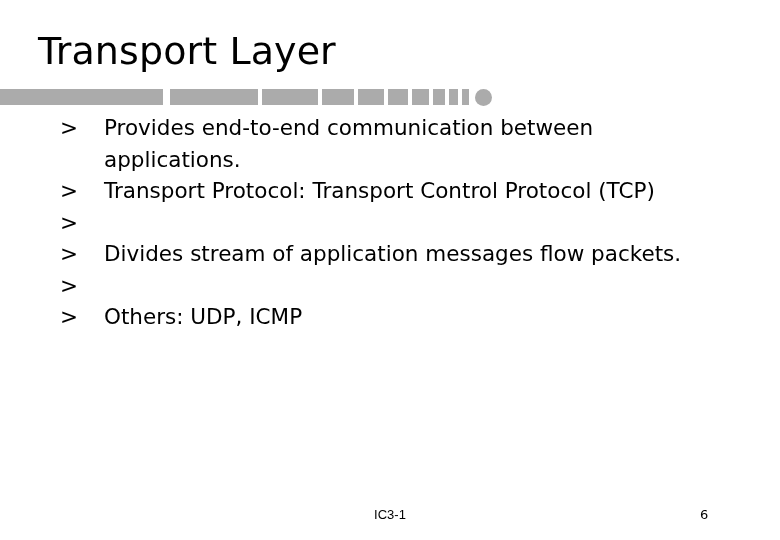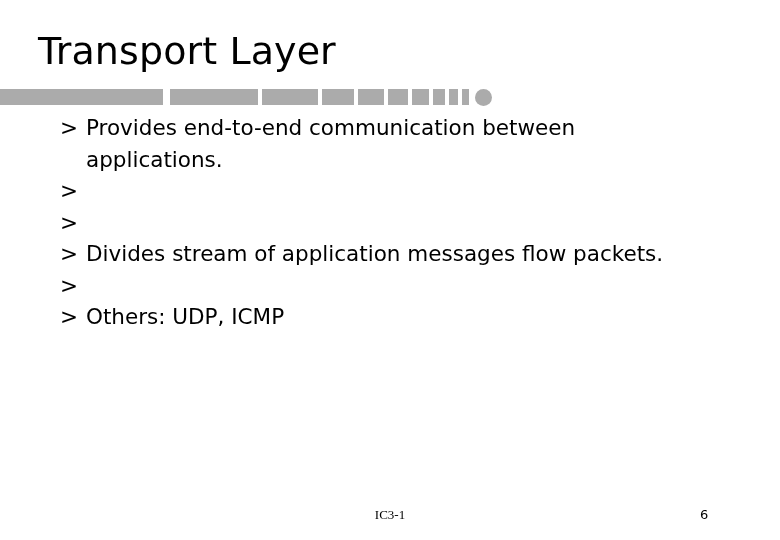--- a/index.html
+++ b/index.html
@@ -76,30 +76,31 @@
   .bullet-marker {
     flex: 0 0 auto;
     width: 26px;
     text-align: left;
     font-size: 21.5px;
     line-height: 31.5px;
   }
   .bullet-text {
     flex: 1 1 auto;
     max-width: 620px;
+    margin-left: 18px;
   }
 
   
   .footer-center {
     position: absolute;
     left: 0;
     right: 0;
     top: 506px;
     text-align: center;
-    font-family: Liberation Serif, serif;
+    font-family: Liberation Sans, sans-serif;
     font-size: 13px;
     line-height: 18px;
     color: #000000;
   }
   .footer-page {
     position: absolute;
     top: 506px;
     left: 700px;
     width: 40px;
     text-align: left;
@@ -129,20 +130,21 @@
       <div class="dot" style="left: 475px; width: 17px; height: 17px; background: rgb(171, 171, 171);"></div>
     </div>
 
   <div class="bullets">
       <div class="bullet">
         <span class="bullet-marker">&gt;</span>
         <span class="bullet-text">Provides end-to-end communication between applications.</span>
       </div>
       <div class="bullet">
         <span class="bullet-marker">&gt;</span>
+        <span class="bullet-text">Transport Protocol: Transport Control Protocol (TCP)</span>
       </div>
       <div class="bullet">
         <span class="bullet-marker">&gt;</span>
       </div>
       <div class="bullet">
         <span class="bullet-marker">&gt;</span>
         <span class="bullet-text">Divides stream of application messages flow packets.</span>
       </div>
       <div class="bullet">
         <span class="bullet-marker">&gt;</span>

